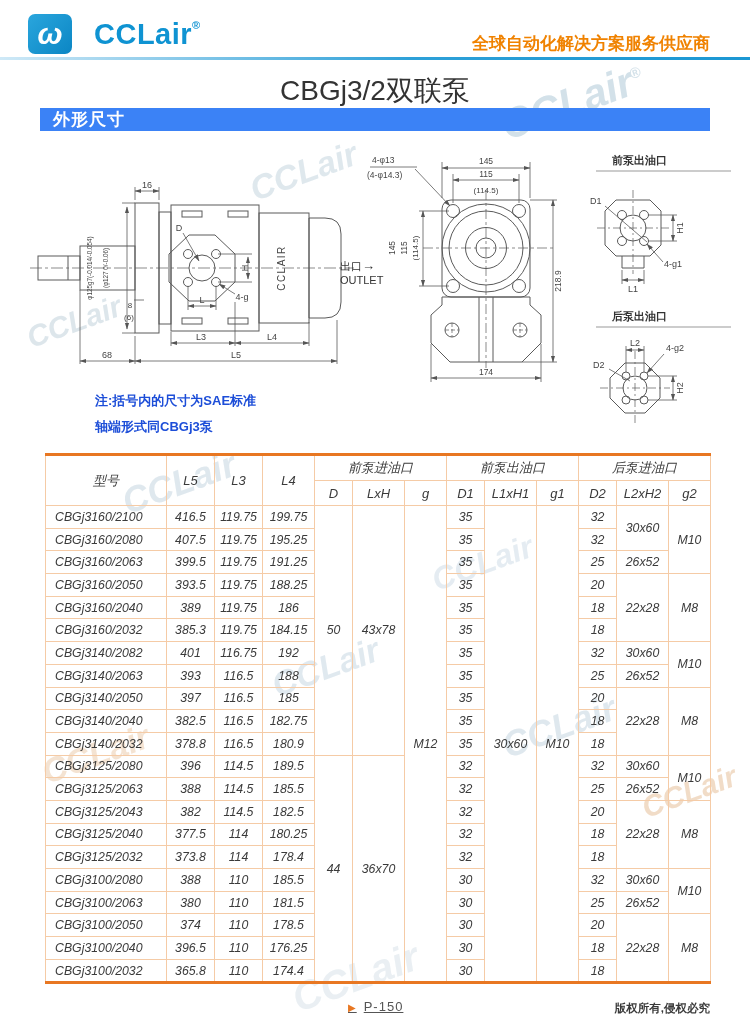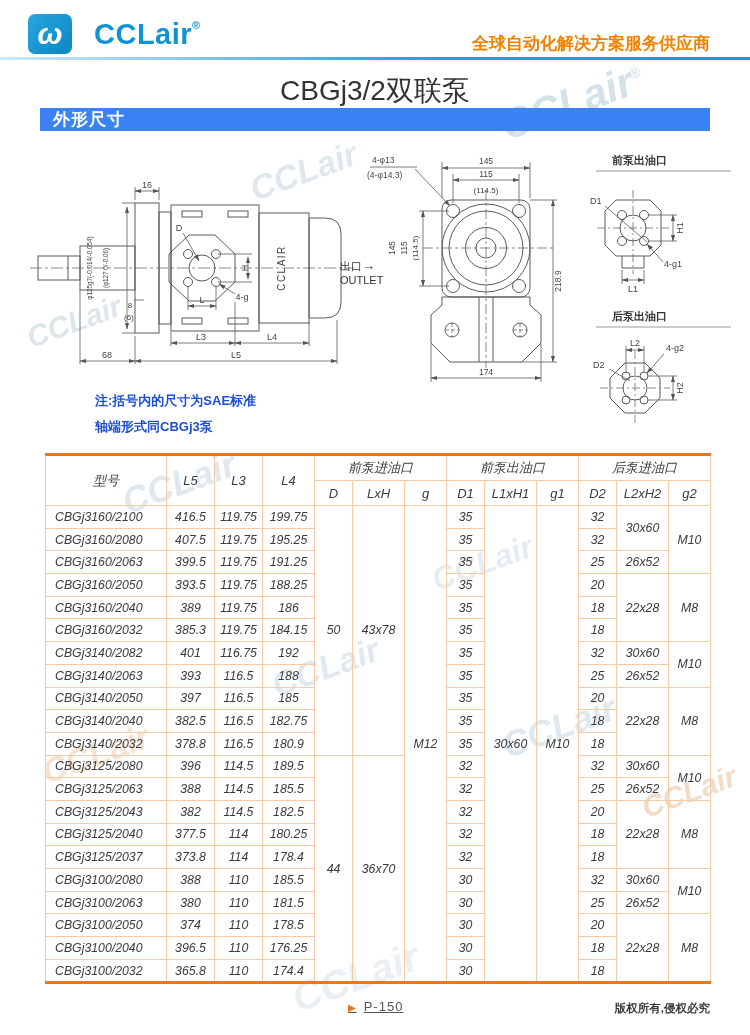--- a/index.html
+++ b/index.html
@@ -422,21 +422,21 @@
         </tr>
         <tr>
           <td class="c-model">CBGj3125/2040</td>
           <td>377.5</td>
           <td>114</td>
           <td>180.25</td>
           <td>32</td>
           <td>18</td>
         </tr>
         <tr>
-          <td class="c-model">CBGj3125/2037</td>
+          <td class="c-model">CBGj3125/2032</td>
           <td>373.8</td>
           <td>114</td>
           <td>178.4</td>
           <td>32</td>
           <td>18</td>
         </tr>
         <tr>
           <td class="c-model">CBGj3100/2080</td>
           <td>388</td>
           <td>110</td>

